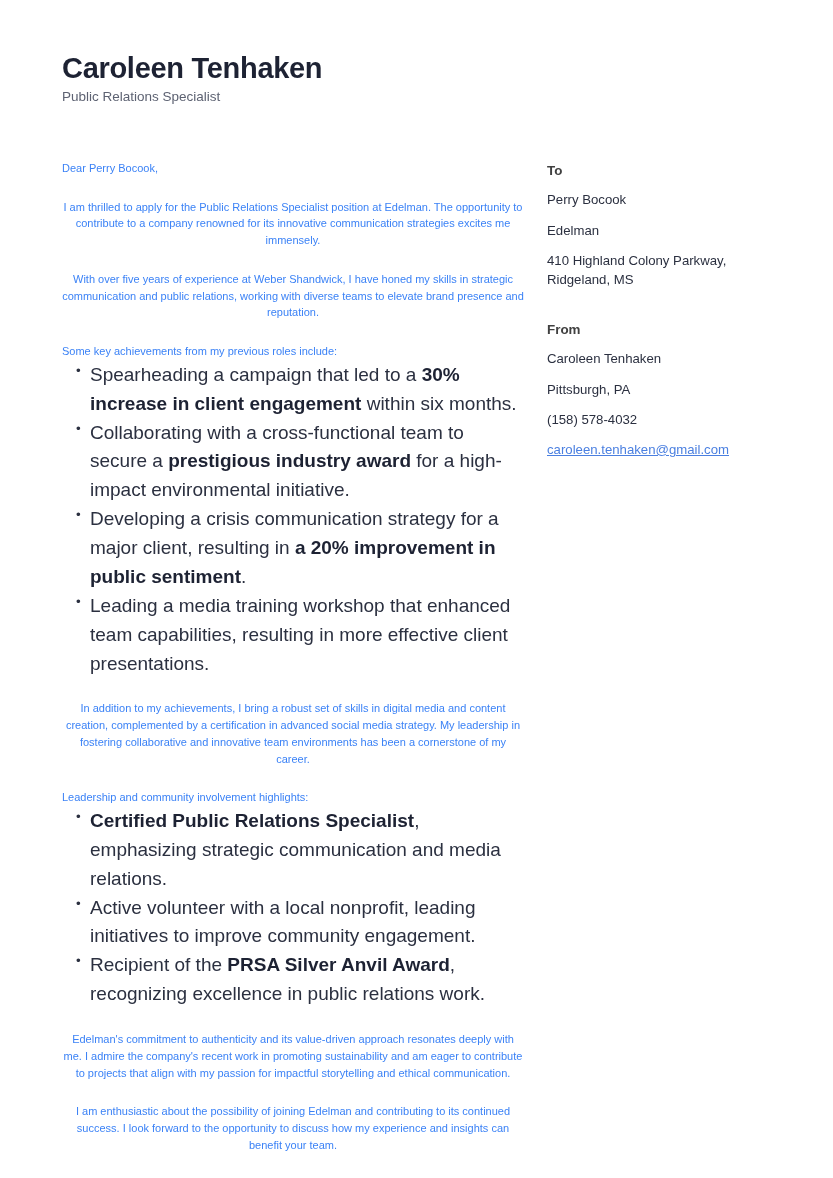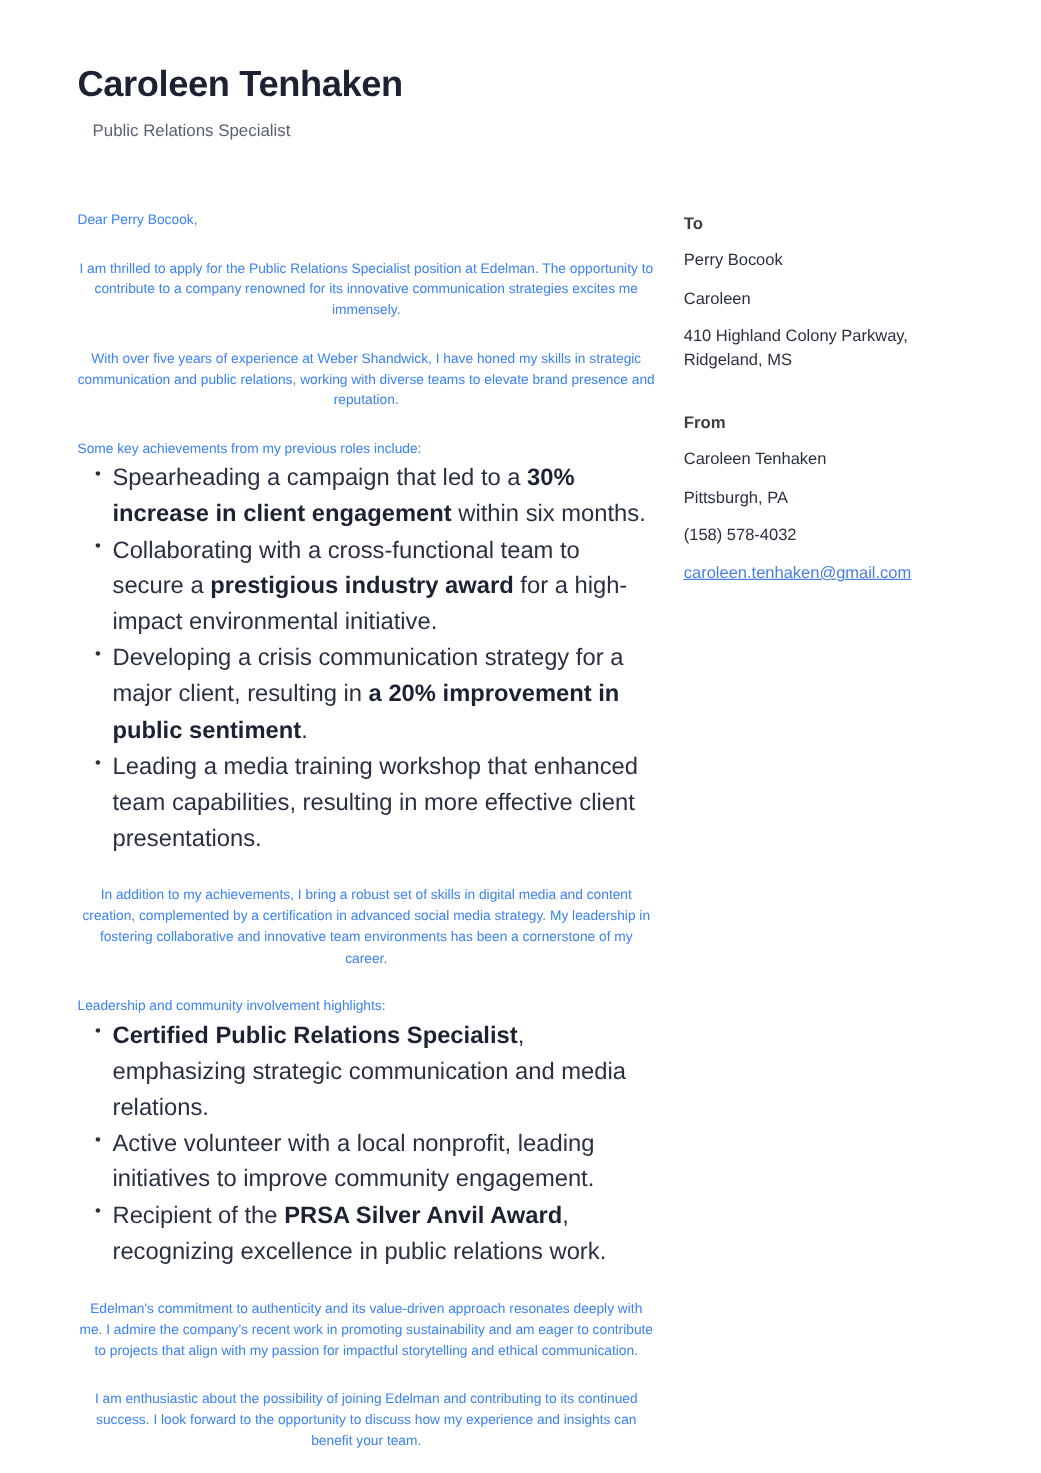--- a/index.html
+++ b/index.html
@@ -33,21 +33,21 @@
     letter-spacing: -0.3px;
     color: #1d2233;
     line-height: 1.12;
     margin: 0 0 4px 0;
   }
   .job-title {
     font-size: 13.5px;
     font-weight: normal;
     color: #5d6272;
     line-height: 1.3;
-    margin: 12px;
+    margin: 0;
   }
 
   
   .columns {
     display: flex;
     align-items: flex-start;
   }
   .letter-col {
     width: 462px;
     flex: 0 0 462px;
@@ -172,21 +172,21 @@
       <p class="closing">Warm regards,</p>
     </div>
 
     <div class="spacer-col"></div>
 
     <div class="contact-col">
 
       <div class="contact-block">
         <div class="contact-heading">To</div>
         <div class="contact-line">Perry Bocook</div>
-        <div class="contact-line">Caroleen</div>
+        <div class="contact-line">Edelman</div>
         <div class="contact-line">410 Highland Colony Parkway, Ridgeland, MS</div>
       </div>
 
       <div class="contact-block">
         <div class="contact-heading">From</div>
         <div class="contact-line">Caroleen Tenhaken</div>
         <div class="contact-line">Pittsburgh, PA</div>
         <div class="contact-line">(158) 578-4032</div>
         <div class="contact-line">
           <a class="email-link" href="#">caroleen.tenhaken@gmail.com</a>

